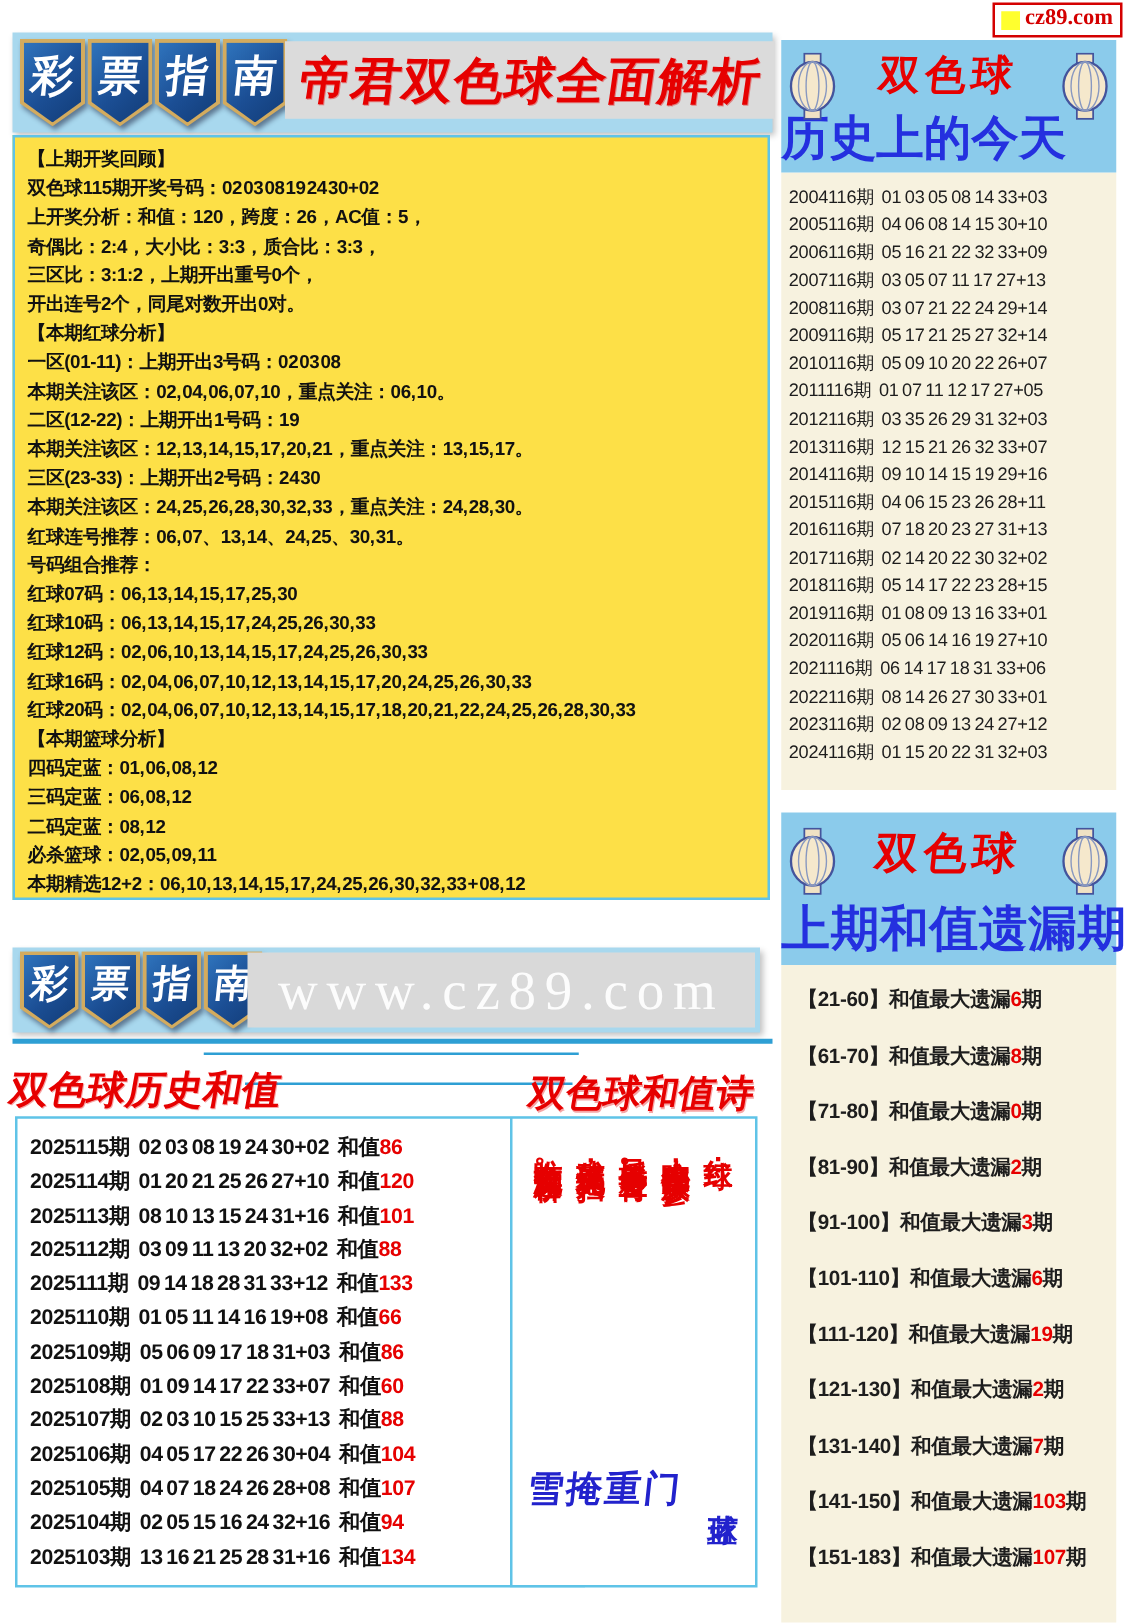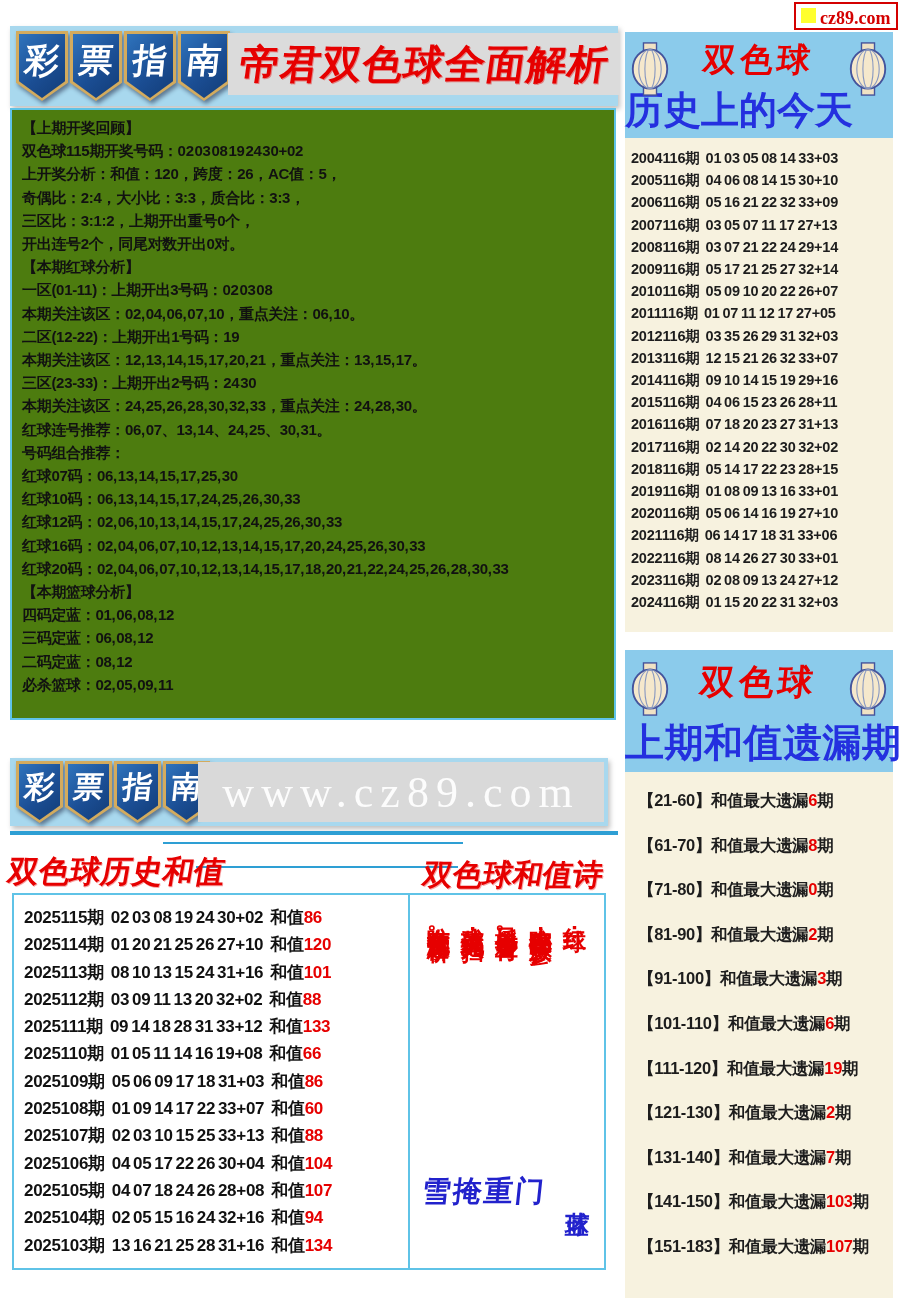--- a/index.html
+++ b/index.html
@@ -6,21 +6,21 @@
   html,body { background:#ffffff; }
   body {
     width:900px; height:1298px; position:relative;
     font-family:"Liberation Sans", sans-serif;
     overflow:hidden;
   }
   
   .site-badge {
     position:absolute; left:794px; top:2px; width:104px; height:28px;
     background:#ffffff; border:2px solid #d40000;
-    display:flex; align-items:flex-start; gap:4px; padding:4px 5px;
+    display:flex; align-items:flex-end; gap:4px; padding:4px 5px;
   }
   .badge-square { width:15px; height:15px; background:#ffff2e; flex:0 0 auto; }
   .badge-text { color:#d40000; font-family:"Liberation Serif", serif; font-size:18px; font-weight:bold; }
 
   
   .logo-band {
     position:absolute; background:#a8d8ee;
     box-shadow:2px 3px 5px rgba(0,0,0,.25);
   }
   #band1 { left:10px; top:26px; width:608px; height:80px; }
@@ -60,21 +60,21 @@
     background:#d9d9d9; display:flex; align-items:center; justify-content:center;text-align:right;
   }
   .watermark {
     color:rgba(255,255,255,.92); font-family:"Liberation Serif", serif;
     font-size:44px; letter-spacing:7px; white-space:nowrap;
   }
 
   
   #main-box {
     position:absolute; left:10px; top:108px; width:606px; height:612px;
-    border:2px solid #5fc3e7; background:#4d7c0f;
+    border:2px solid #5fc3e7; background:#fde047;
     padding:6px 10px; overflow:hidden;
   }
   .analysis-line {
     font-size:15px; font-weight:bold; color:#111111;
     line-height:23.2px; white-space:nowrap;
     word-spacing:-3px; letter-spacing:-0.3px;
   }
 
   
   .r-panel { position:absolute; left:625px; width:268px; }
@@ -95,21 +95,21 @@
   #panel2 .p-title-red { font-size:35px; padding-top:9px; }
   .p-title-blue {
     text-align:left; color:#2430df; font-weight:bold;
     font-size:38px; margin-top:2px; white-space:nowrap;
   }
   #panel2 .p-title-blue { font-size:39px; margin-top:10px; letter-spacing:0.5px; }
   .p-list { background:#f7f2df; width:100%; }
   #panel1 .p-list { height:494px; padding:9px 6px; }
   #panel2 .p-list { height:589px; padding:6px 0 0 13px; }
   .ht-row {
-    font-size:14.5px; font-weight:bold; color:#1d1d1d;
+    font-size:14.5px; font-weight:normal; color:#1d1d1d;
     line-height:22.2px; white-space:nowrap; word-spacing:-1px; letter-spacing:-0.2px;
   }
   .ht-period { margin-right:6px; }
   .om-item {
     font-size:16.5px; font-weight:bold; color:#1d1d1d;
     line-height:44.6px; white-space:nowrap; letter-spacing:-0.3px;
   }
   .red-val { color:#e60000; }
 
   
@@ -245,20 +245,21 @@
     <div class="analysis-line">【本期篮球分析】</div>
 
     <div class="analysis-line">四码定蓝：01, 06, 08, 12</div>
 
     <div class="analysis-line">三码定蓝：06, 08, 12</div>
 
     <div class="analysis-line">二码定蓝：08, 12</div>
 
     <div class="analysis-line">必杀篮球：02, 05, 09, 11</div>
 
+    <div class="analysis-line">本期精选12+2：06, 10, 13, 14, 15, 17, 24, 25, 26, 30, 32, 33 + 08, 12</div>
   </div>
 
 <div class="r-panel" id="panel1">
   <div class="p-header">
     <span class="lantern left">
       <svg width="38" height="54" viewBox="0 0 40 58">
         <rect x="13" y="1" width="14" height="8" fill="#f0e2c4" stroke="#44549c" stroke-width="1.5"></rect>
         <rect x="13" y="49" width="14" height="8" fill="#f0e2c4" stroke="#44549c" stroke-width="1.5"></rect>
         <ellipse cx="20" cy="29" rx="18.5" ry="21" fill="#f5e8cc" stroke="#44549c" stroke-width="2"></ellipse>
         <ellipse cx="20" cy="29" rx="12" ry="21" fill="none" stroke="#8898c0" stroke-width="1.2"></ellipse>

